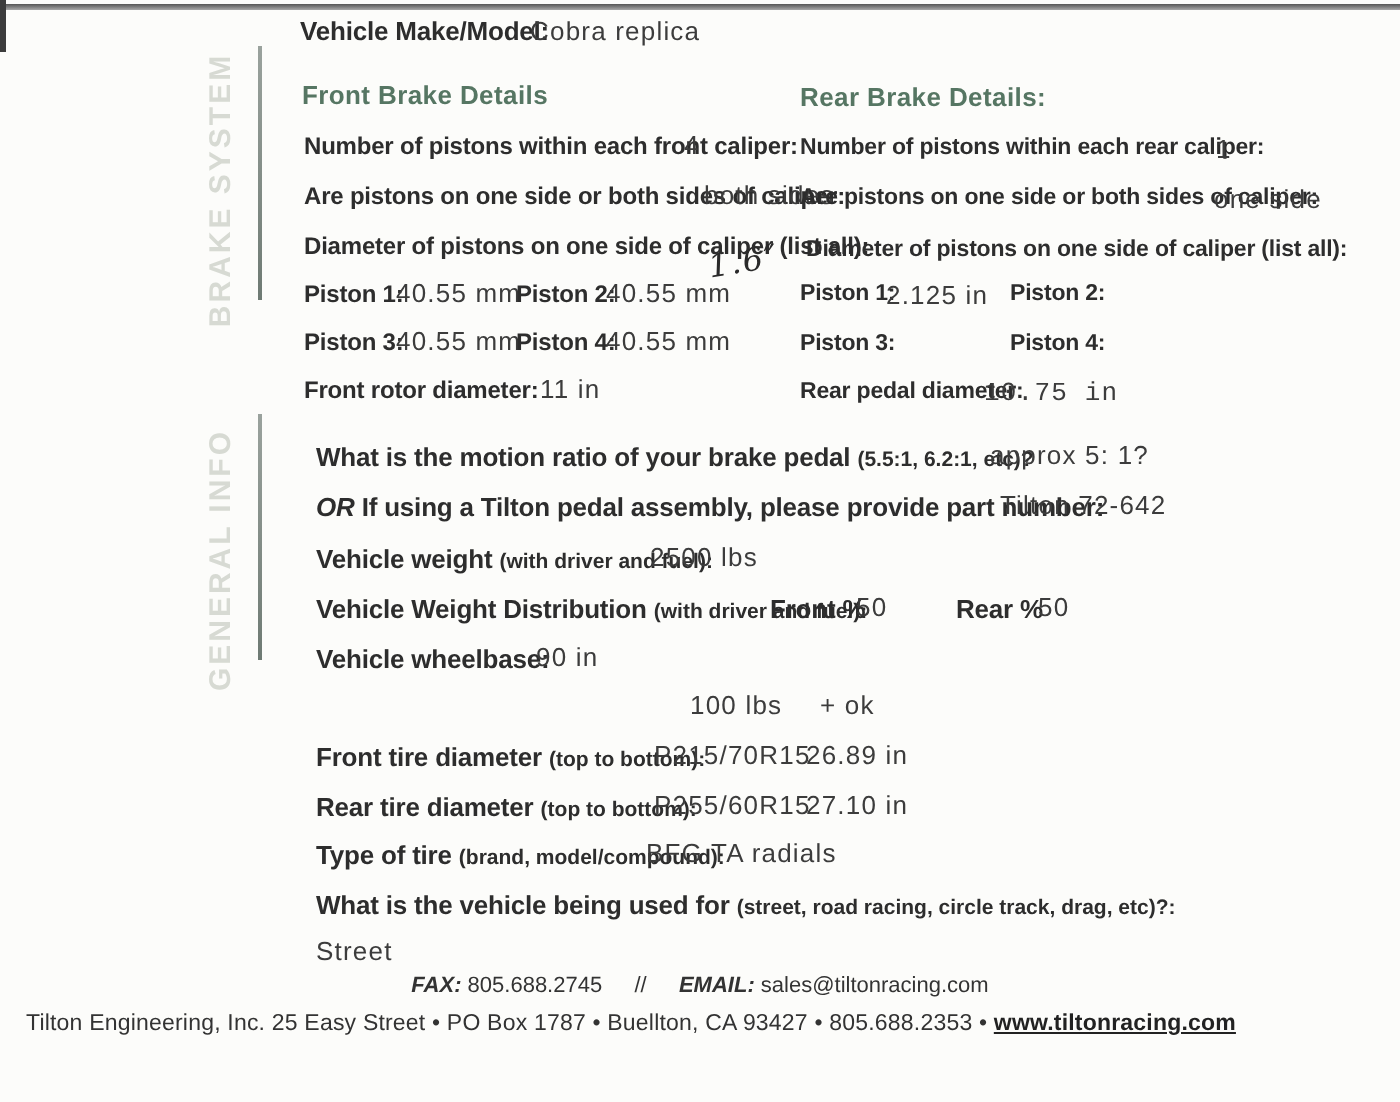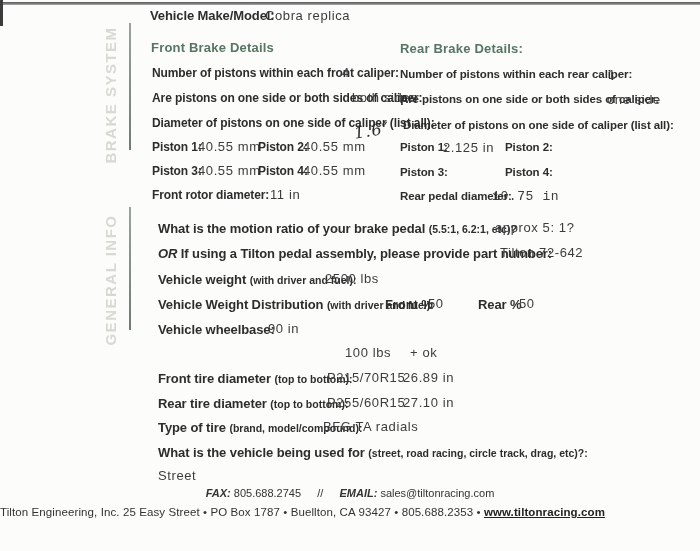--- a/index.html
+++ b/index.html
@@ -28,21 +28,21 @@
   .sm{font-weight:bold;font-size:10.5px;letter-spacing:0;}
   .val{font-size:13px;color:var(--value-text,#3c3c3c);letter-spacing:0.6px;}
   .heading{font-weight:bold;font-size:13px;color:var(--section-heading,#567663);letter-spacing:0.2px;}
   .oritalic{font-style:italic;}
   .handwritten{
     font-family:"DejaVu Serif",serif;font-style:italic;font-size:16px;color:#2a2a2a;
     transform:rotate(-9deg);letter-spacing:1px;
   }
   .footer-fax{left:120px;top:487px;width:460px;text-align:center;font-size:11px;color:#333;}
   .footer-fax .flabel{font-weight:bold;font-style:italic;}
-  .footer-co{left:0;top:506px;width:604px;text-align:center;font-size:11.5px;color:#333;letter-spacing:0.1px;}
+  .footer-co{left:13px;top:506px;width:604px;text-align:center;font-size:11.5px;color:#333;letter-spacing:0.1px;}
   .website{font-weight:bold;text-decoration:underline;color:#222;}
   .gap{display:inline-block;width:10px;}
 </style>
 </head>
 <body>
 
 <div class="doc" style="--section-heading: #567663; --label-text: #2d2d2d; --value-text: #3c3c3c;">
 
   <div class="abs scanline-top"></div>
   <div class="abs corner-tick"></div>

